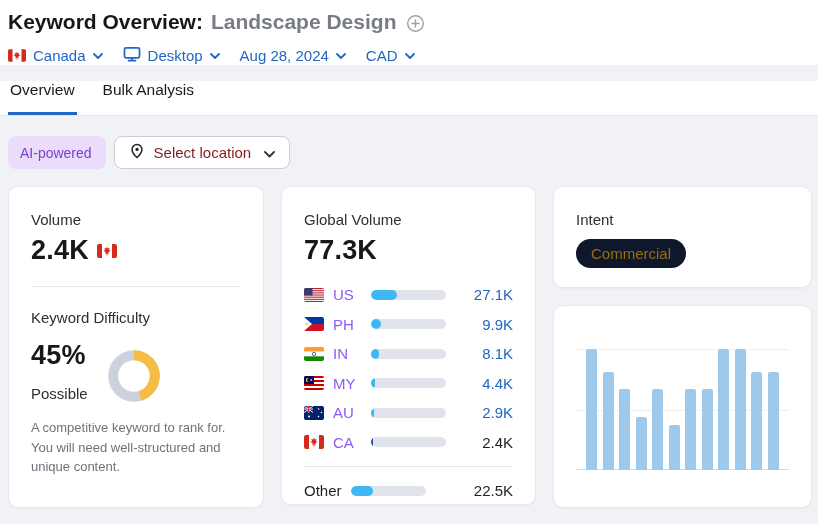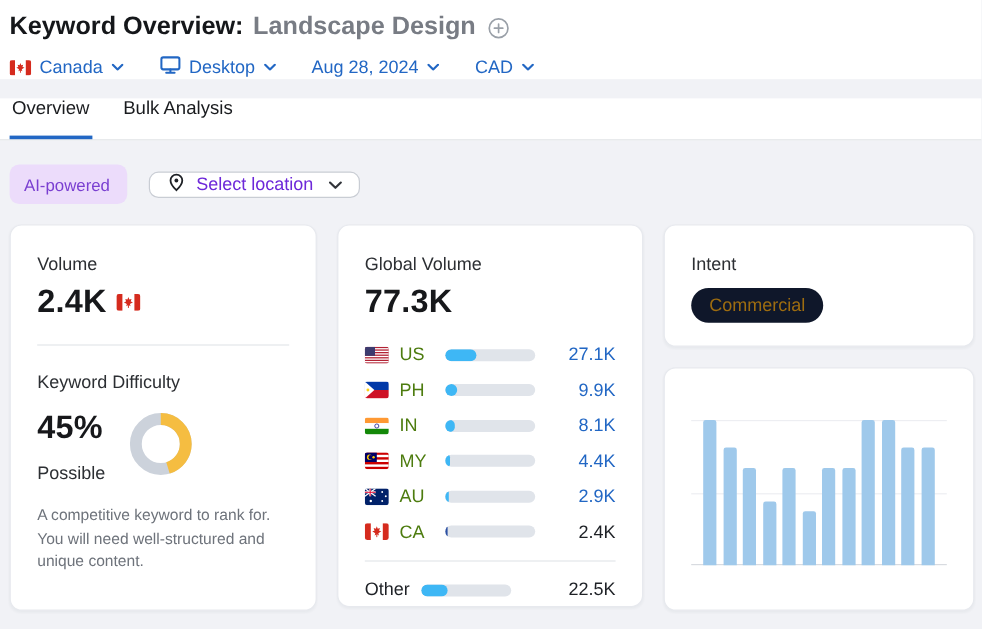--- a/index.html
+++ b/index.html
@@ -7,67 +7,67 @@
     font-family:"Liberation Sans", sans-serif; }
   .app { width:818px; height:524px; }
 
   
   .header { background:#fff; padding:10px 8px 0 8px; }
   .title-row { display:flex; align-items:center; gap:8px; }
   .page-title { font-size:21px; font-weight:700; color:#15171a;text-align:right; }
   .keyword-name { font-size:21px; font-weight:700; color:#787c84; }
   .plus-circle { display:inline-flex; margin-left:2px; margin-top:2px; cursor:pointer; }
 
-  .filter-row { display:flex; align-items:center; gap:30px; margin-top:12px; }
+  .filter-row { display:flex; align-items:center; gap:20px; margin-top:12px; }
   .filter { display:inline-flex; align-items:center; gap:7px; color:#2267c4;
     font-size:15px; cursor:pointer; }
   .filter .chev { margin-left:0px; display:inline-flex; }
 
   
   .tabs { background:#fff; display:flex; gap:24px; padding:0 8px;
     border-bottom:1px solid #e3e5e8; margin-top:16px; }
   .tab { font-size:15.5px; color:#191b1e; padding:0 2px 13px 2px; cursor:pointer;
     border-bottom:3px solid transparent; }
   .tab.active { border-bottom-color:#2267c4; font-weight:400; }
 
   
   .content { padding:20px 6px 0 8px; }
-  .search-row { display:flex; align-items:center; }
+  .search-row { display:flex; align-items:flex-end; }
   .ai-badge { background:#ecdcfb; color:#7a3fd1; font-size:14px; height:33px;
     display:inline-flex; align-items:center; padding:0 14px 0 12px;
     border-radius:8px; margin-right:-8px; }
   .domain-input-wrap { position:relative; background:#fff; border:1px solid #d6bdf2;
     border-radius:8px; height:33px; width:301px; display:flex; align-items:center;
     gap:8px; padding:0 12px; }
   .domain-input-wrap input { border:none; outline:none; flex:1; font-size:14.5px;
     color:#3f444b; background:transparent; font-family:"Liberation Sans", sans-serif; }
   .domain-input-wrap input::placeholder { color:#9aa0a8; }
-  .loc-btn { margin-left:26px; height:22px; background:#fff; border:1px solid #c9cdd4;
+  .loc-btn { margin-left:16px; height:33px; background:#fff; border:1px solid #c9cdd4;
     border-radius:8px; display:inline-flex; align-items:center; gap:9px; padding:0 14px;
-    font-size:15px; color:#6d28d9; cursor:pointer; font-family:"Liberation Sans", sans-serif; }
+    font-size:15px; color:#7f1d1d; cursor:pointer; font-family:"Liberation Sans", sans-serif; }
   .loc-btn .chev { margin-left:4px; }
 
   
   .grid { display:grid; grid-template-columns:256px 255px 1fr; gap:17px; margin-top:17px; }
   .card { background:#fff; border:1px solid #e7e9ee; border-radius:10px;
     box-shadow:0 1px 2px rgba(30,40,60,.04); padding:24px 22px; }
   .card-label { font-size:15px; color:#2c2f33; }
   .big-num { font-size:27px; font-weight:700; color:#17181b; margin-top:7px;
     display:flex; align-items:center; gap:8px; letter-spacing:.2px; }
 
   .left-card { height:322px; }
   .divider { border:none; border-top:1px solid #e3e6ea; margin:20px 0 22px 0; }
-  .kd-row { display:flex; align-items:center; gap:20px; margin-top:10px; }
+  .kd-row { display:flex; align-items:flex-end; gap:20px; margin-top:10px; }
   .kd-level { font-size:15px; color:#2c2f33; margin-top:14px; }
   .kd-desc { font-size:13px; color:#6e737b; line-height:1.5; margin-top:16px; }
 
   .mid-card { height:319px; padding-bottom:14px; }
   .country-rows { margin-top:14px; }
   .country-row { display:flex; align-items:center; height:29.5px; }
-  .country-code { font-size:15px; color:#4d7c0f; width:30px; margin-left:9px; cursor:pointer; }
+  .country-code { font-size:15px; color:#8b5cf6; width:30px; margin-left:9px; cursor:pointer; }
   .share-track { width:75px; height:10px; border-radius:5px; background:#e0e4ea;
     overflow:hidden; margin-left:8px; }
   .share-fill { height:100%; border-radius:5px; background:#3eb7f5; }
   .row-value { margin-left:auto; font-size:15px; color:#2267c4; }
   .country-row.highlight .share-fill { background:#2a4fa2; }
   .country-row.highlight .row-value { color:#1e2126; }
   .mid-divider { border:none; border-top:1px solid #e3e6ea; margin:9px 0; }
   .other-row .other-label { font-size:15px; color:#1e2126; width:39px; }
   .other-row .share-track { margin-left:8px; }
   .other-row .row-value { color:#1e2126; }

